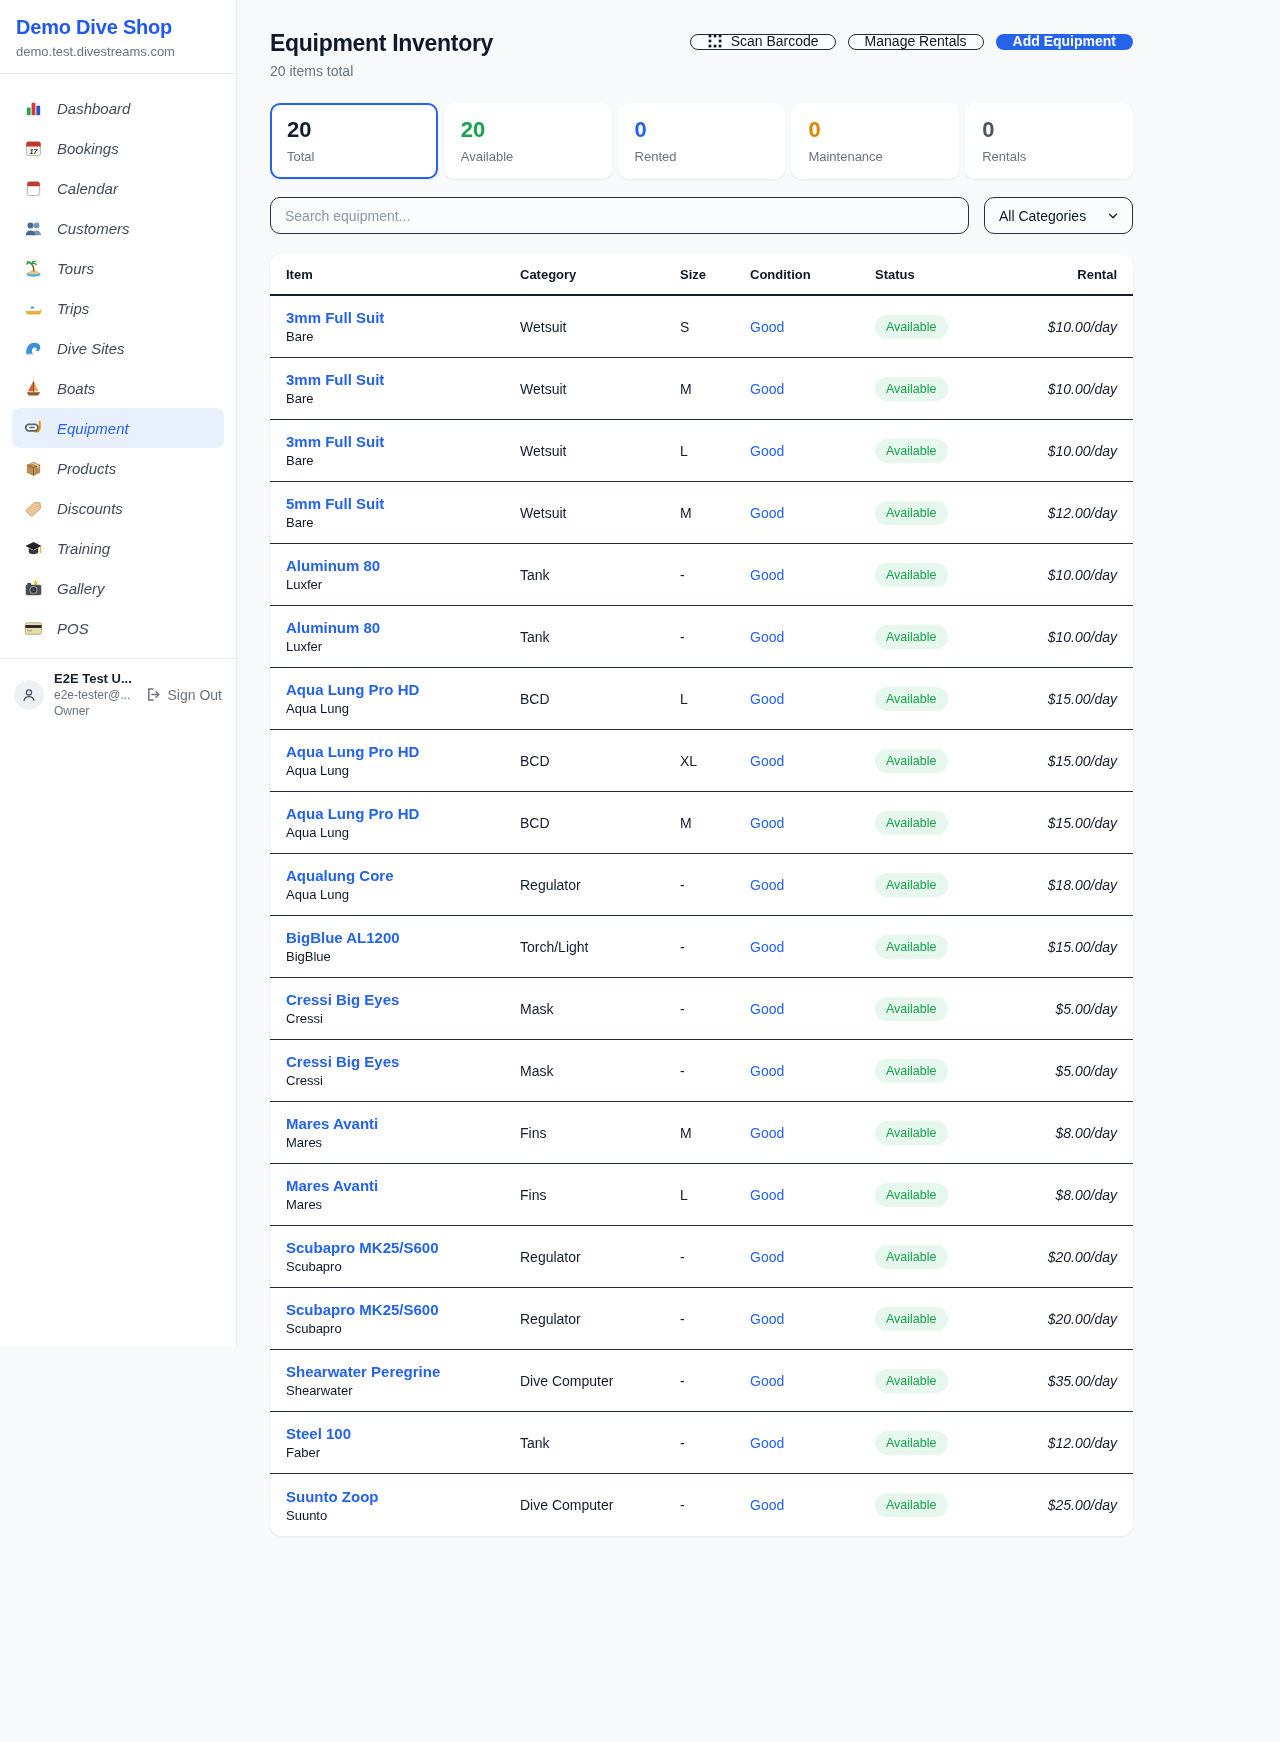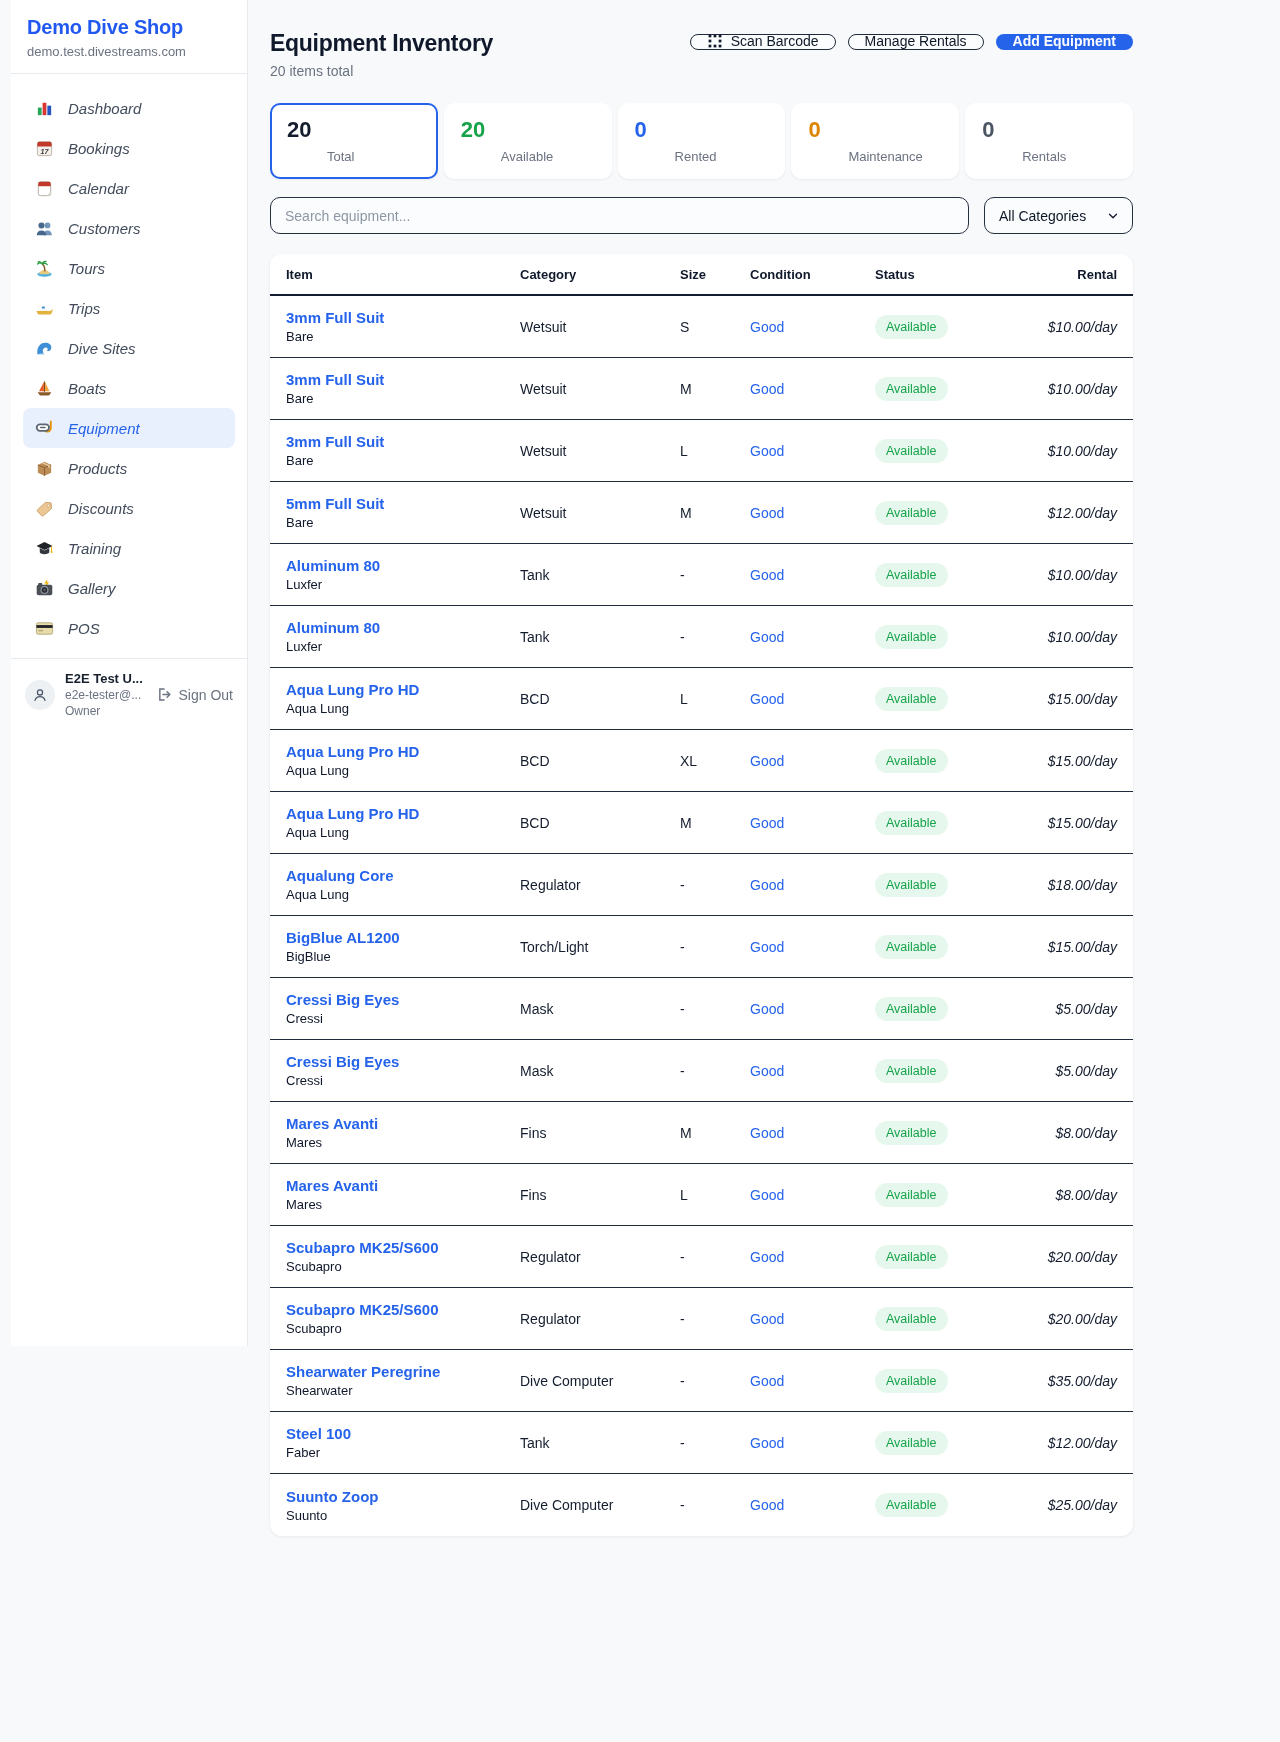--- a/index.html
+++ b/index.html
@@ -1,20 +1,20 @@
 <!DOCTYPE html>
 <html><head>
 <meta charset="utf-8">
 <style>
   * { margin:0; padding:0; box-sizing:border-box; }
   body { font-family:"Liberation Sans","DejaVu Sans",sans-serif; background:#eef0f3; }
   .screen { position:relative; width:1280px; height:1742px; background:#f8f9fb; overflow:hidden; }
 
   
-  .sidebar { position:absolute; left:11px; top:0; width:237px; height:1346px;
+  .sidebar { position:absolute; left:0; top:0; width:237px; height:1346px;
              background:#ffffff; border-right:1px solid #e7eaee; }
   .brand { padding:16px 16px 14px 16px; border-bottom:1px solid #e7eaee; }
   .brand-name { color:#2158f0; font-size:20px; font-weight:700; letter-spacing:-.2px; cursor:pointer; }
   .brand-domain { margin-top:5px; color:#6b7280; font-size:13px; }
   .nav { padding:14px 12px 10px 12px; }
   .nav-item { display:flex; align-items:center; gap:14px; height:40px; padding:0 12px;
               border-radius:8px; color:#414b5a; font-size:15px; cursor:pointer;font-style:italic; }
   .nav-item.active { background:#e8f0fe; color:#2563eb; font-weight:500; }
   .nav-icon { width:19px; height:19px; display:inline-flex; align-items:center; justify-content:center; flex:0 0 19px; }
   .nav-icon svg { width:19px; height:19px; }
@@ -39,21 +39,21 @@
          border-radius:10px; font-size:14px; font-weight:500; cursor:pointer; border:1px solid transparent; }
   .btn-outline { background:#fbfcfd; border-color:#1f2a3a; color:#0e1726; }
   .btn-primary { background:#2563eb; color:#ffffff; font-weight:600; }
 
   
   .stats-row { display:flex; gap:6px; margin-top:24px; }
   .stat-card { flex:1 1 0; background:#ffffff; border:1px solid #fff; border-radius:10px;
                padding:13px 16px 14px 16px; box-shadow:0 1px 2px rgba(16,24,40,.07); cursor:pointer; }
   .stat-card.selected { border:2px solid #2563eb; padding:12px 15px 13px 15px; }
   .stat-value { font-size:22px; font-weight:700; }
-  .stat-label { margin-top:6px; font-size:13px; color:#6b7280;margin-left:40px; }
+  .stat-label { margin-top:6px; font-size:13px; color:#6b7280; }
   .tone-dark{color:#141d2e;} .tone-green{color:#16a34a;} .tone-blue{color:#2563eb;}
   .tone-orange{color:#dd8400;} .tone-gray{color:#4b5563;}
 
   
   .filter-row { display:flex; gap:15px; margin-top:18px; }
   .search-input { flex:1 1 auto; height:37px; border:1px solid #253041; border-radius:10px;
                   background:#fbfcfd; padding:0 14px; font-size:14px; color:#111827; outline:none;
                   font-family:"Liberation Sans","DejaVu Sans",sans-serif; }
   .search-input::placeholder { color:#8d97a5; }
   .category-select { width:149px; height:37px; border:1px solid #253041; border-radius:10px;

